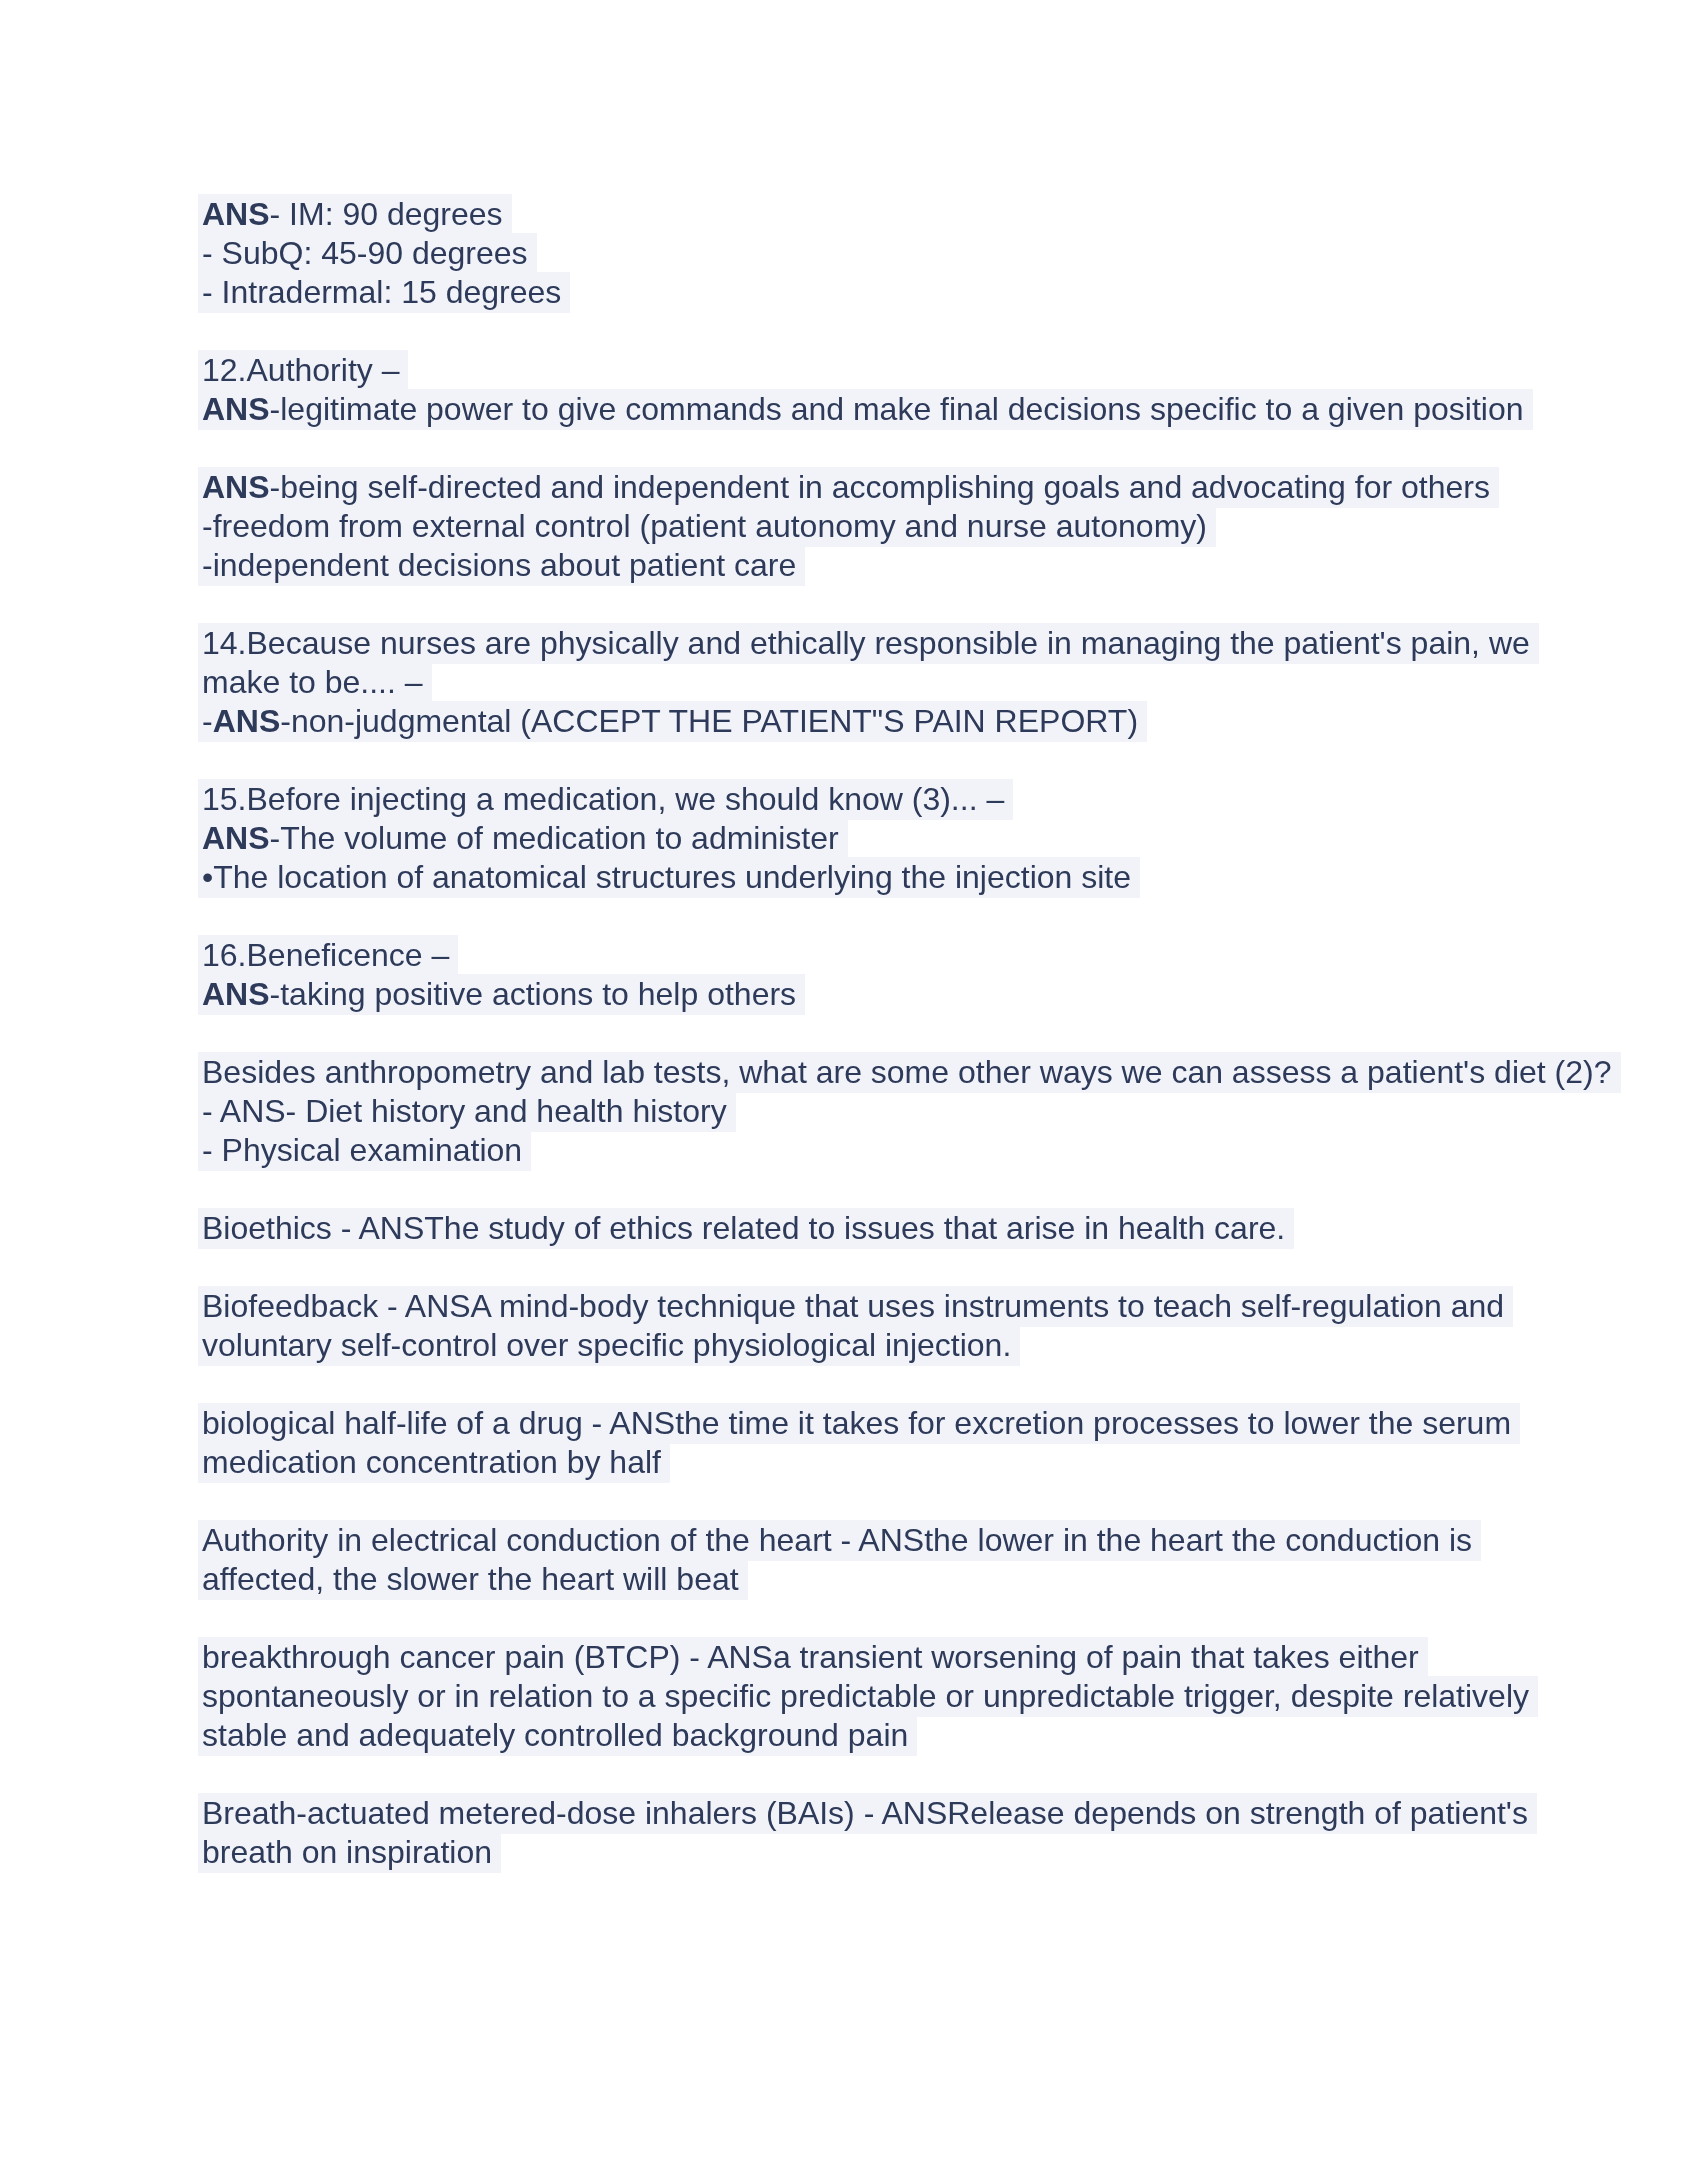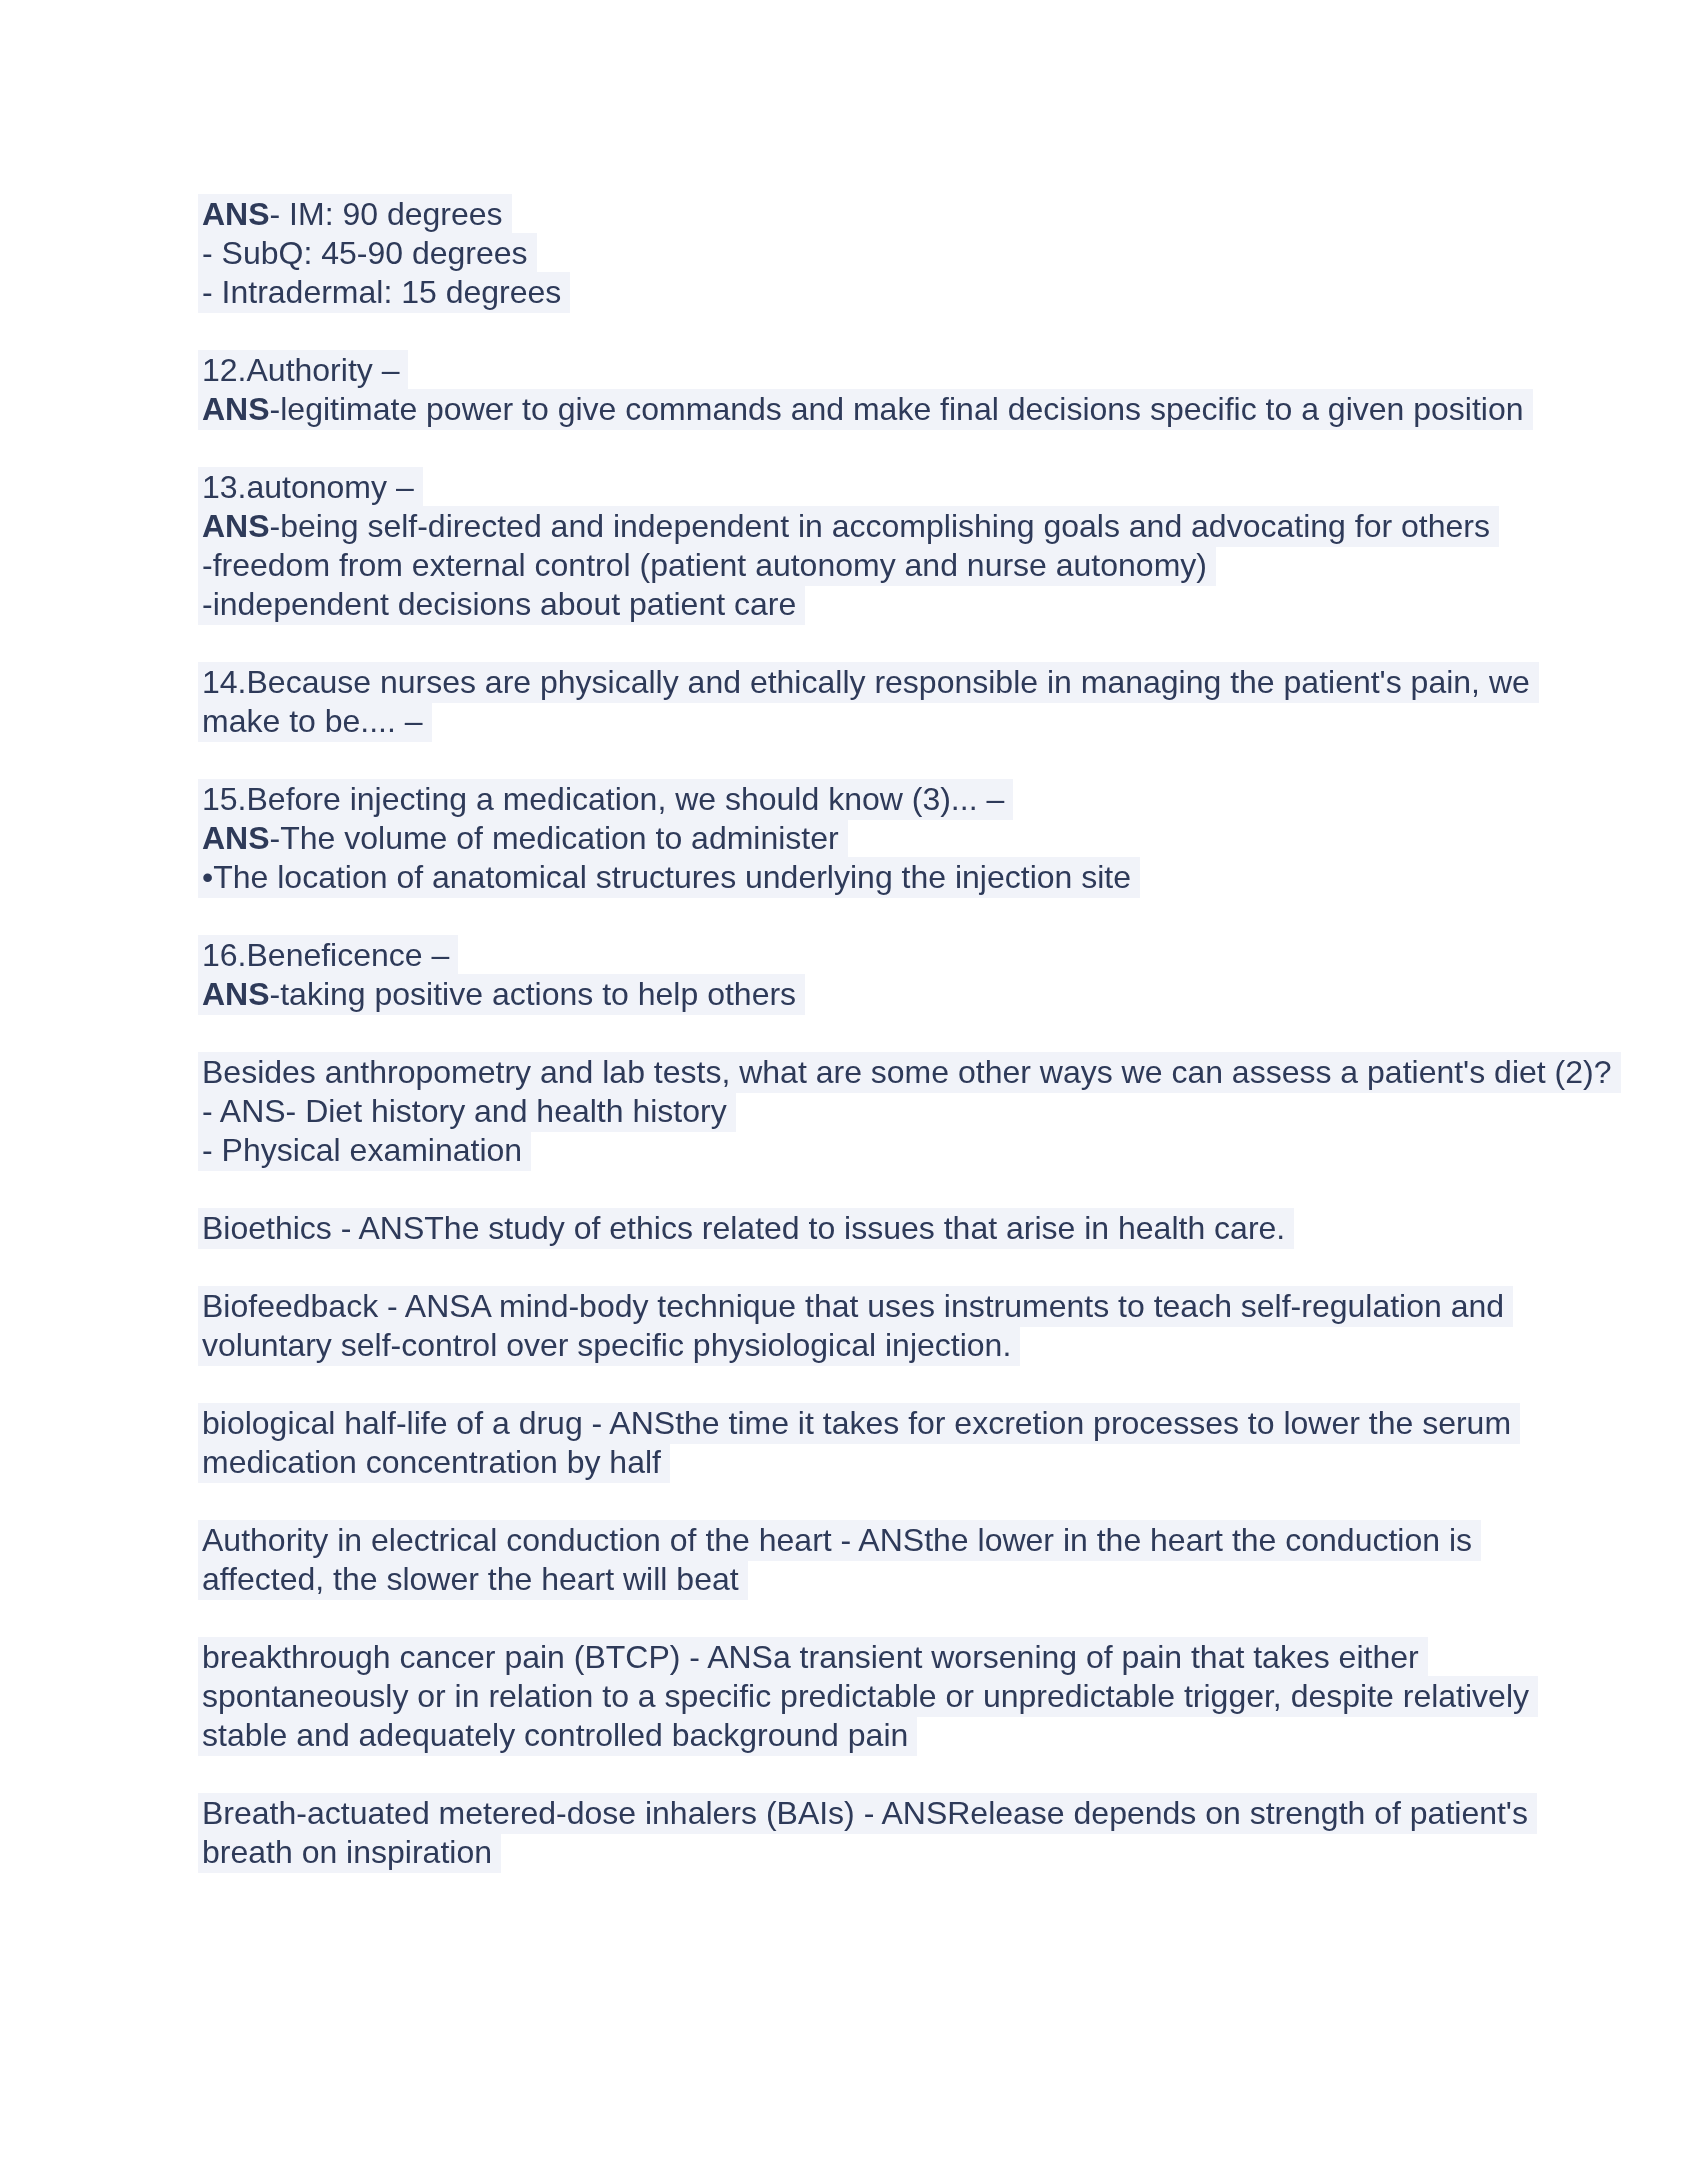--- a/index.html
+++ b/index.html
@@ -51,28 +51,28 @@
       <p class="para">
         <span class="line"><span class="hl"><b>ANS</b>- IM: 90 degrees</span></span>
         <span class="line"><span class="hl">- SubQ: 45-90 degrees</span></span>
         <span class="line"><span class="hl">- Intradermal: 15 degrees</span></span>
       </p>
       <p class="para">
         <span class="line"><span class="hl">12.Authority –</span></span>
         <span class="line"><span class="hl"><b>ANS</b>-legitimate power to give commands and make final decisions specific to a given position</span></span>
       </p>
       <p class="para">
-        <span class="line"><span class="hl">13.autonomy –</span></span>
         <span class="line"><span class="hl"><b>ANS</b>-being self-directed and independent in accomplishing goals and advocating for others</span></span>
         <span class="line"><span class="hl">-freedom from external control (patient autonomy and nurse autonomy)</span></span>
         <span class="line"><span class="hl">-independent decisions about patient care</span></span>
       </p>
       <p class="para">
         <span class="line"><span class="hl">14.Because nurses are physically and ethically responsible in managing the patient's pain, we</span></span>
         <span class="line"><span class="hl">make to be.... –</span></span>
+        <span class="line"><span class="hl">-<b>ANS</b>-non-judgmental (ACCEPT THE PATIENT"S PAIN REPORT)</span></span>
       </p>
       <p class="para">
         <span class="line"><span class="hl">15.Before injecting a medication, we should know (3)... –</span></span>
         <span class="line"><span class="hl"><b>ANS</b>-The volume of medication to administer</span></span>
         <span class="line"><span class="hl">•The location of anatomical structures underlying the injection site</span></span>
       </p>
       <p class="para">
         <span class="line"><span class="hl">16.Beneficence –</span></span>
         <span class="line"><span class="hl"><b>ANS</b>-taking positive actions to help others</span></span>
       </p>

